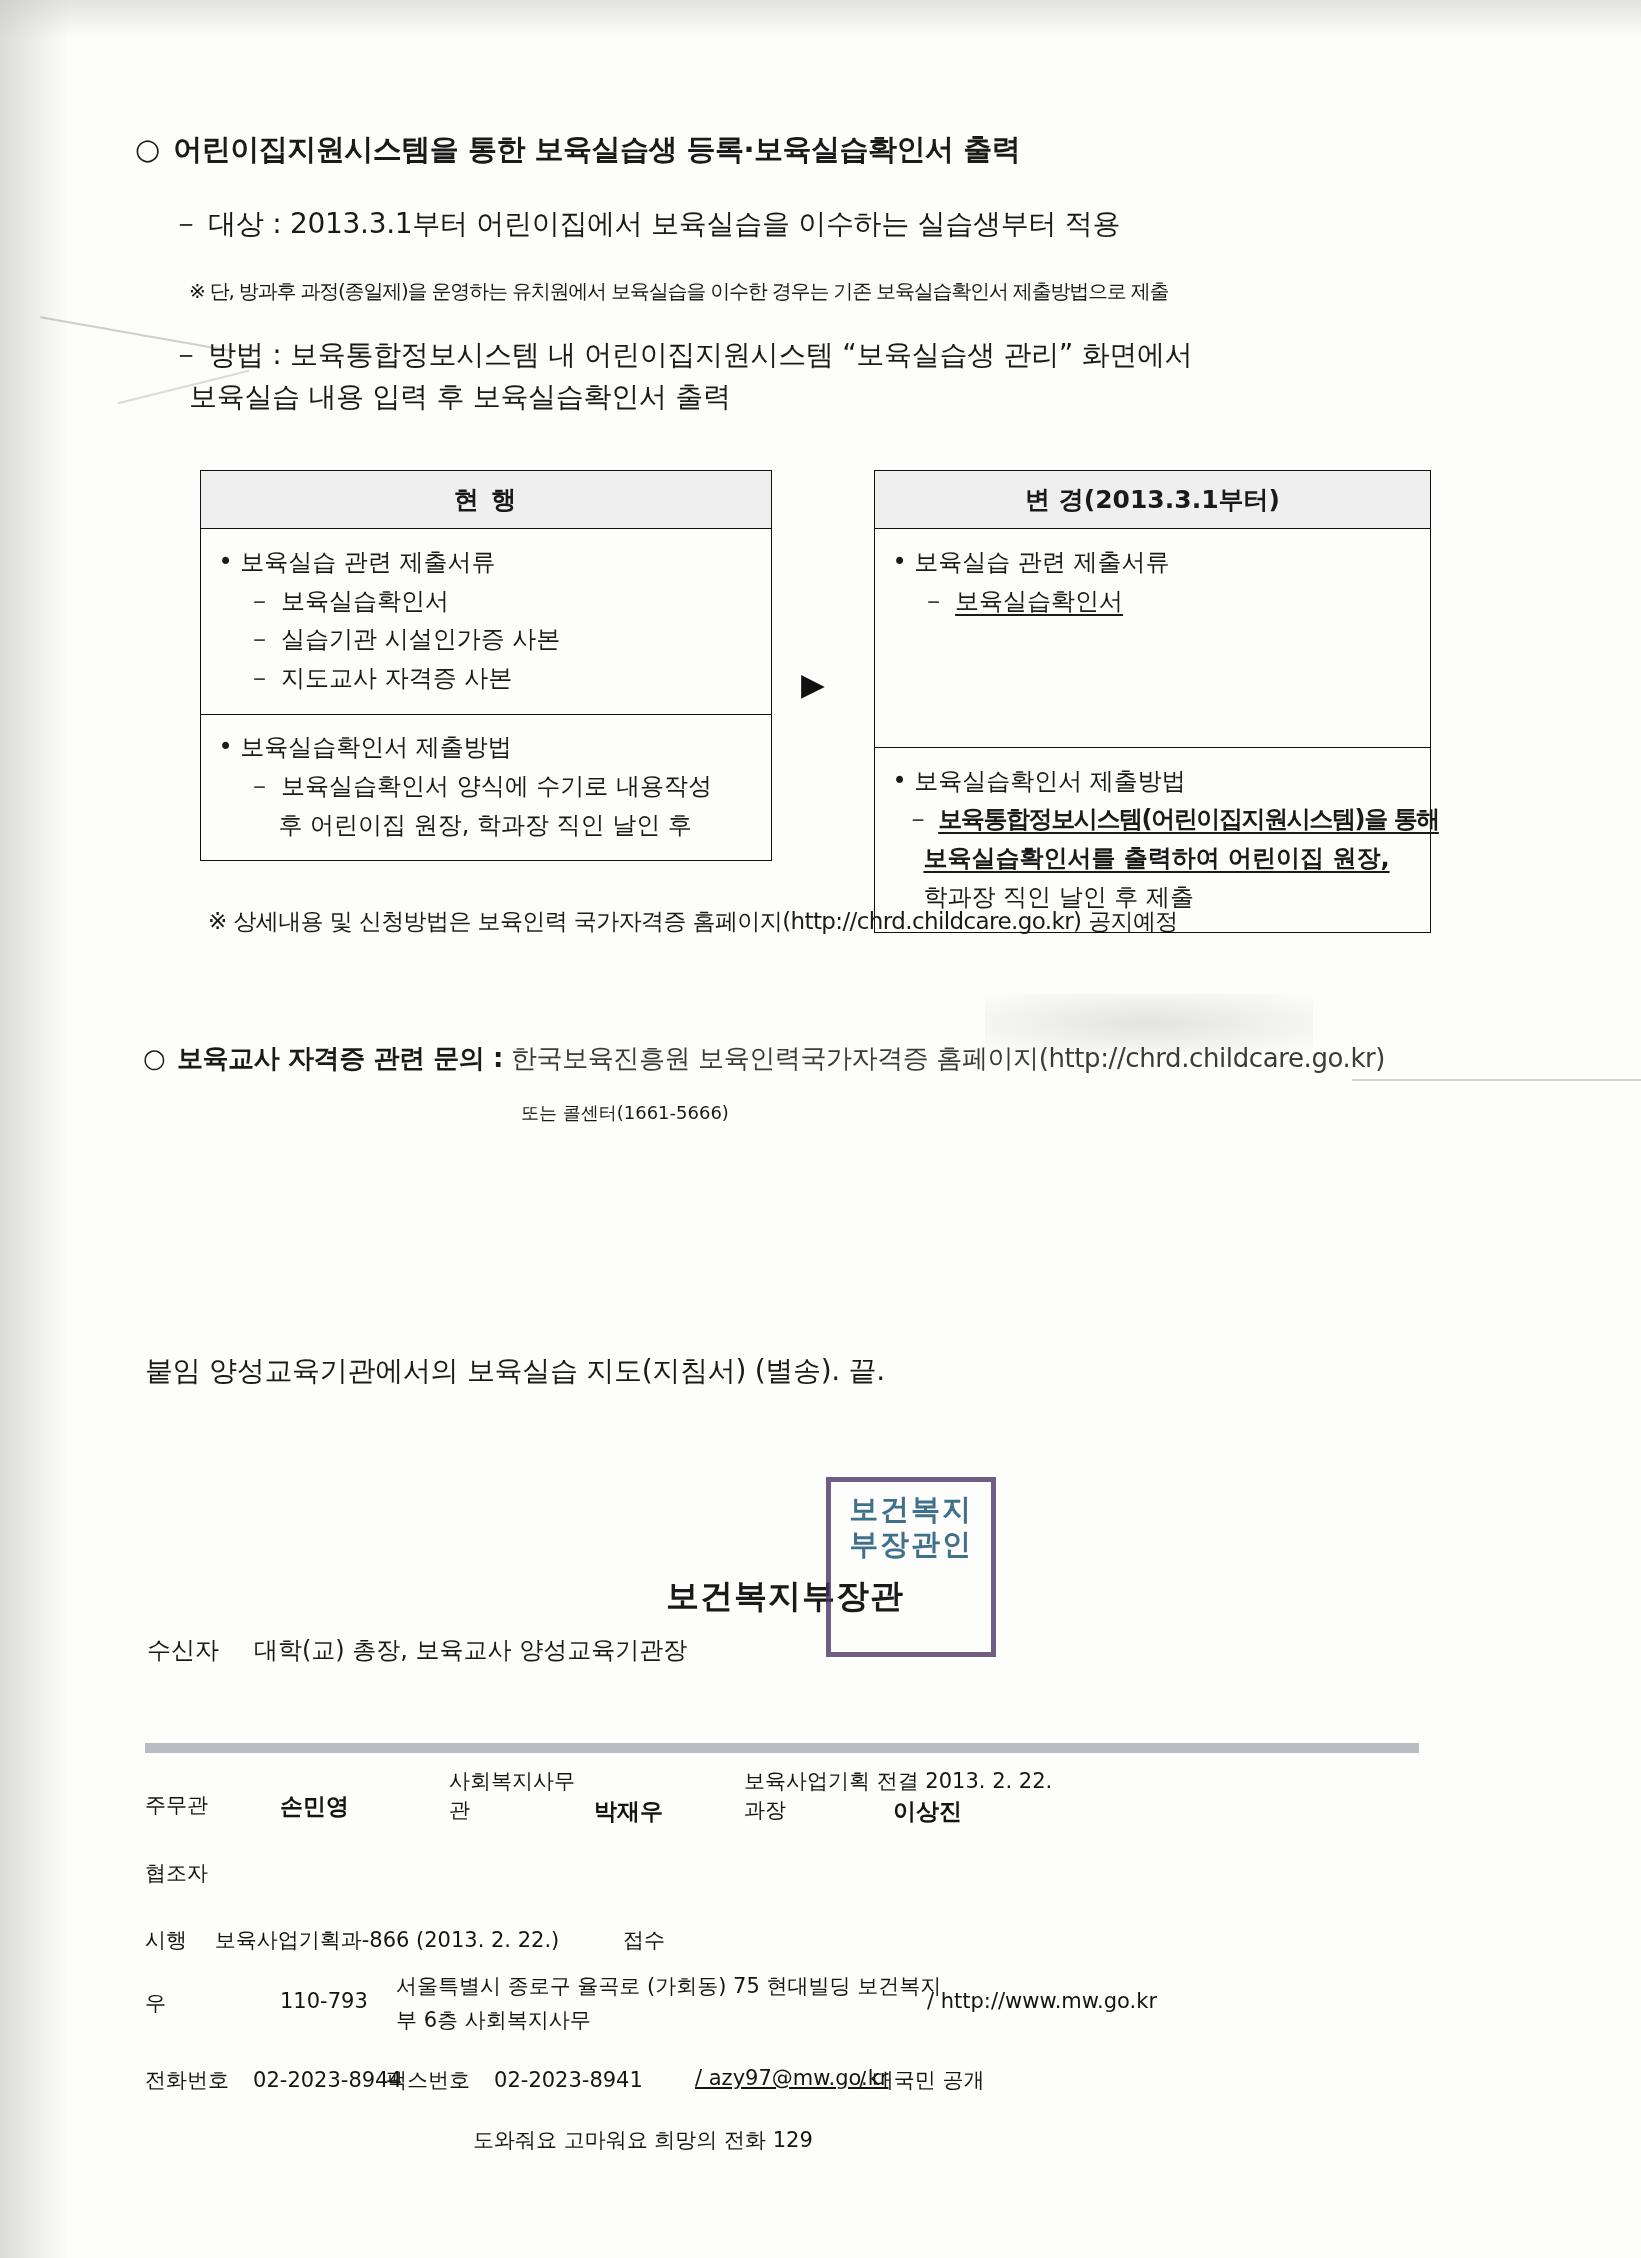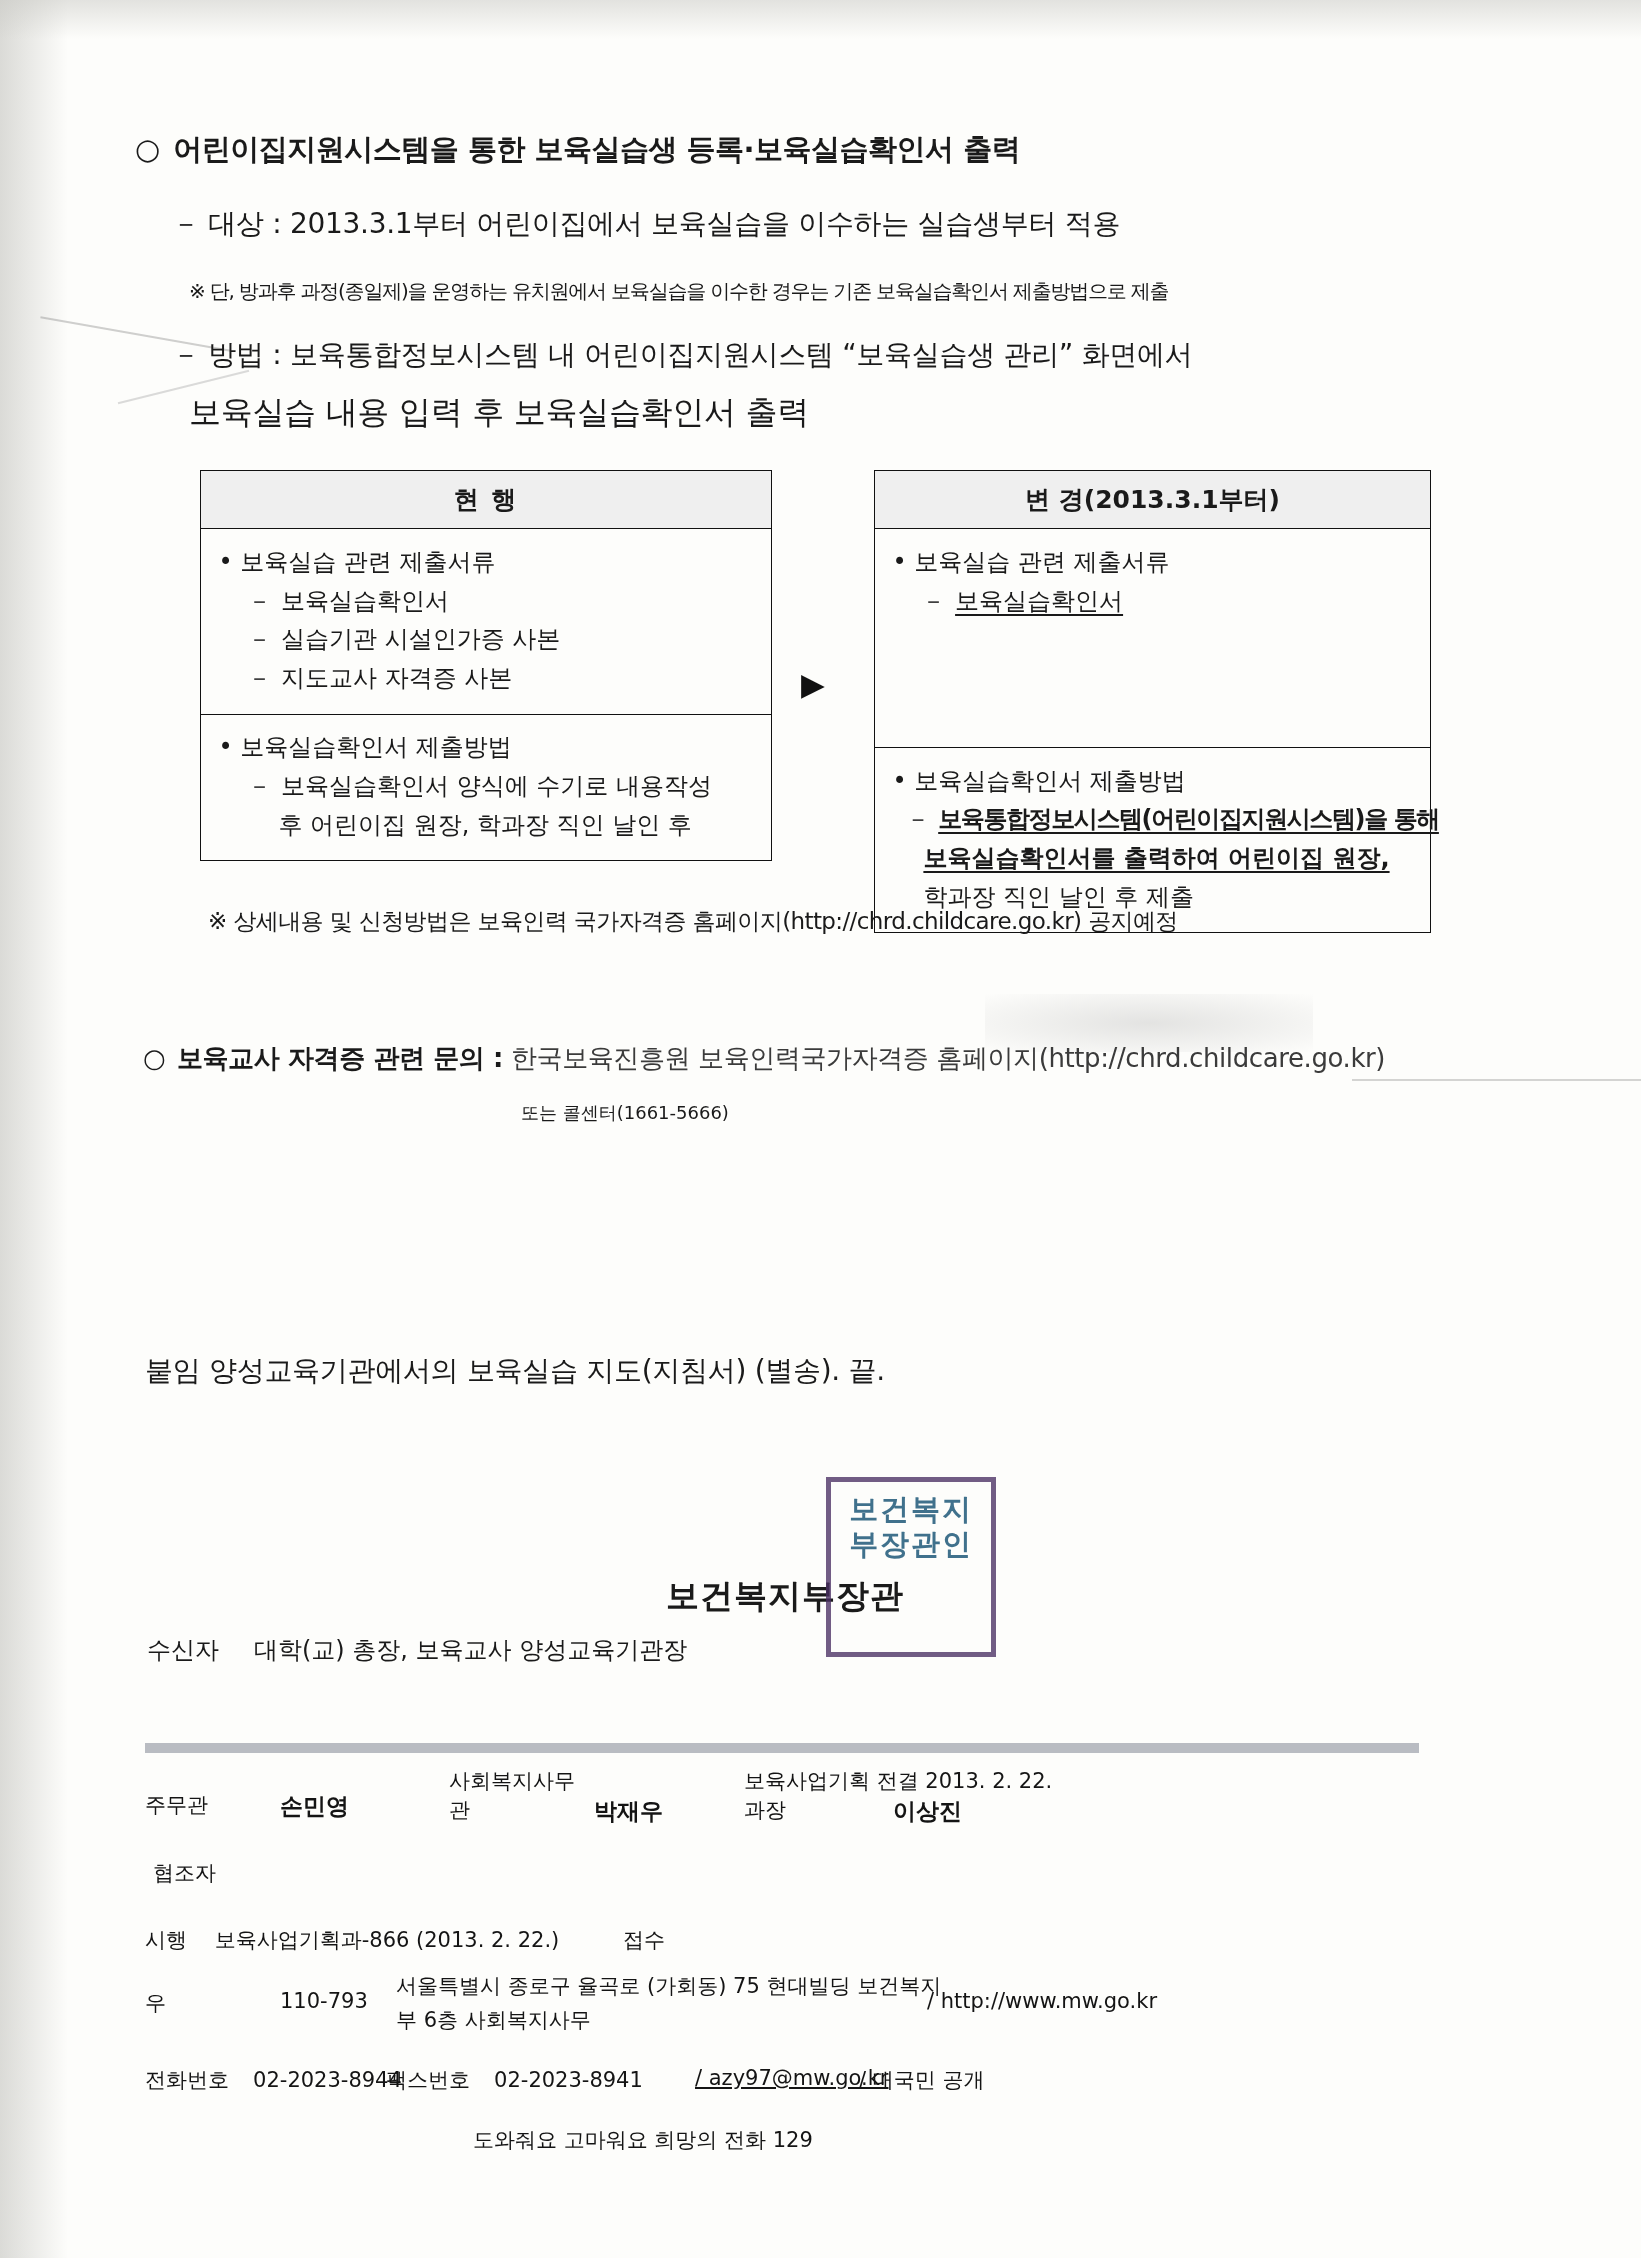--- a/index.html
+++ b/index.html
@@ -104,22 +104,22 @@
     position: absolute;
     left: 172px;
     top: 336px;
     font-size: 28px;
     letter-spacing: -0.3px;
     white-space: nowrap;
   }
   .line-dash2b {
     position: absolute;
     left: 189px;
-    top: 391px;
-    font-size: 32px;
+    top: 378px;
+    font-size: 28px;
     letter-spacing: -0.3px;
     white-space: nowrap;
   }
 
   
   .cmp-left {
     position: absolute;
     left: 200px;
     top: 470px;
     width: 570px;
@@ -271,21 +271,21 @@
 
   .r1a { left: 0px;   top: 24px; }
   .r1b { left: 135px; top: 24px; }
   .r1c { left: 304px; top: 0px; }
   .r1d { left: 304px; top: 29px; }
   .r1e { left: 449px; top: 29px; }
   .r1f { left: 599px; top: 0px; }
   .r1g { left: 599px; top: 29px; }
   .r1h { left: 748px; top: 29px; }
 
-  .r2 { left: 8px; top: 92px; }
+  .r2 { left: 0px; top: 92px; }
   .r3a { left: 0px; top: 159px; }
   .r3b { left: 478px; top: 159px; }
   .r4a { left: 0px; top: 222px; }
   .r4b { left: 135px; top: 222px; }
   .r4c { left: 251px; top: 205px; }
   .r4d { left: 251px; top: 239px; }
   .r4e { left: 782px; top: 222px; }
   .r5a { left: 0px; top: 299px; }
   .r5b { left: 241px; top: 299px; }
   .r5c { left: 550px; top: 299px; text-decoration: underline; }

